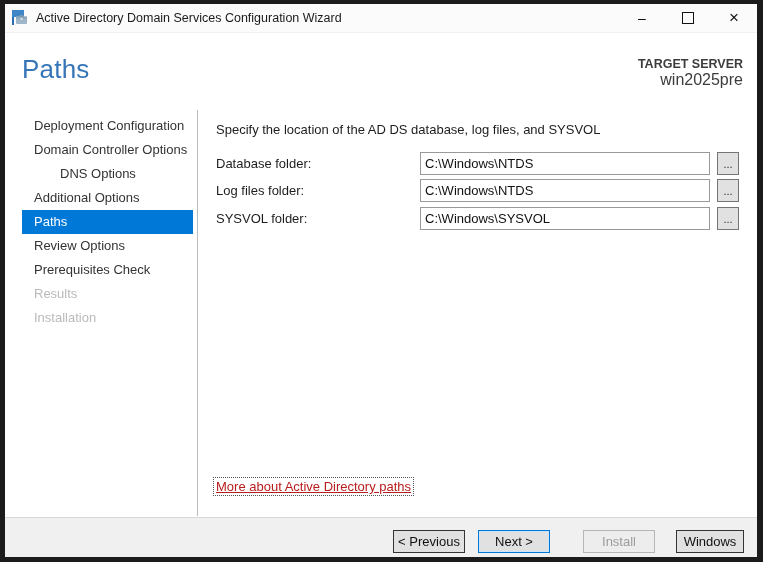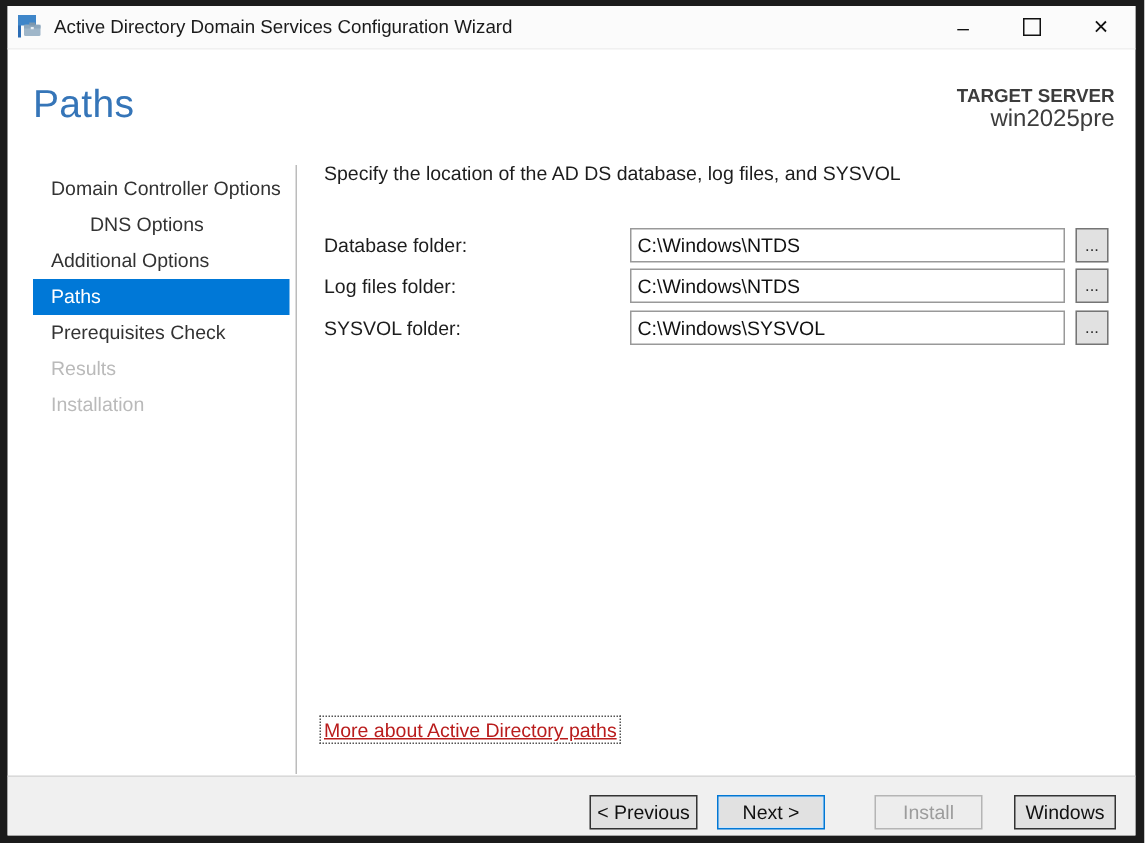--- a/index.html
+++ b/index.html
@@ -46,21 +46,21 @@
     color:#333;cursor:default;white-space:nowrap;
   }
   .nav-item.indent{padding-left:38px;}
   .nav-item.selected{background:#0078d7;color:#ffffff;}
   .nav-item.disabled{color:#bababa;}
   .v-divider{
     position:absolute;left:192px;top:106px;width:1px;height:406px;
     background:#bcbcbc;
   }
   
-  .instruction{position:absolute;left:211px;top:104px;color:#1d1d1d;text-align:center;}
+  .instruction{position:absolute;left:211px;top:118px;color:#1d1d1d;text-align:center;}
   .field-row{position:absolute;left:211px;height:23px;}
   .row-0{top:148px;} .row-1{top:175px;} .row-2{top:203px;}
   .field-label{
     position:absolute;left:0;top:0;line-height:23px;color:#1d1d1d;white-space:nowrap;
   }
   .field-input{
     position:absolute;left:204px;top:0;width:284px;height:21px;
     border:1px solid #999;background:#fff;color:#111;
     font-family:"Liberation Sans","DejaVu Sans",sans-serif;font-size:13px;
     padding:0 0 0 4px;box-sizing:content-box;
@@ -121,24 +121,26 @@
       </div>
     </div>
 
     <div class="page-title">Paths</div>
     <div class="target">
       <div class="ts-label">TARGET SERVER</div>
       <div class="ts-name">win2025pre</div>
     </div>
 
     <div class="sidebar">
+      <div class="nav-item">Deployment Configuration</div>
       <div class="nav-item">Domain Controller Options</div>
       <div class="nav-item indent">DNS Options</div>
       <div class="nav-item">Additional Options</div>
       <div class="nav-item selected">Paths</div>
+      <div class="nav-item">Review Options</div>
       <div class="nav-item">Prerequisites Check</div>
       <div class="nav-item disabled">Results</div>
       <div class="nav-item disabled">Installation</div>
     </div>
     <div class="v-divider"></div>
 
     <div class="instruction">Specify the location of the AD DS database, log files, and SYSVOL</div>
 
     <div class="field-row row-0">
       <span class="field-label">Database folder:</span>

